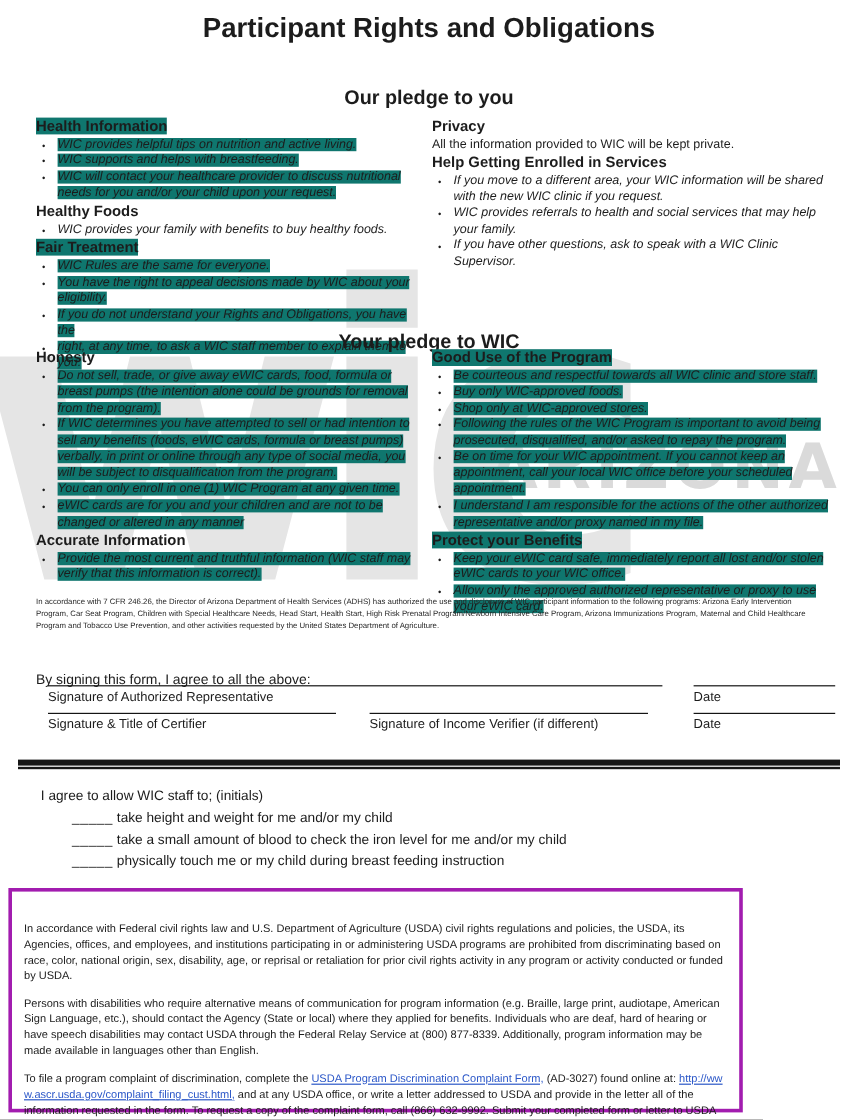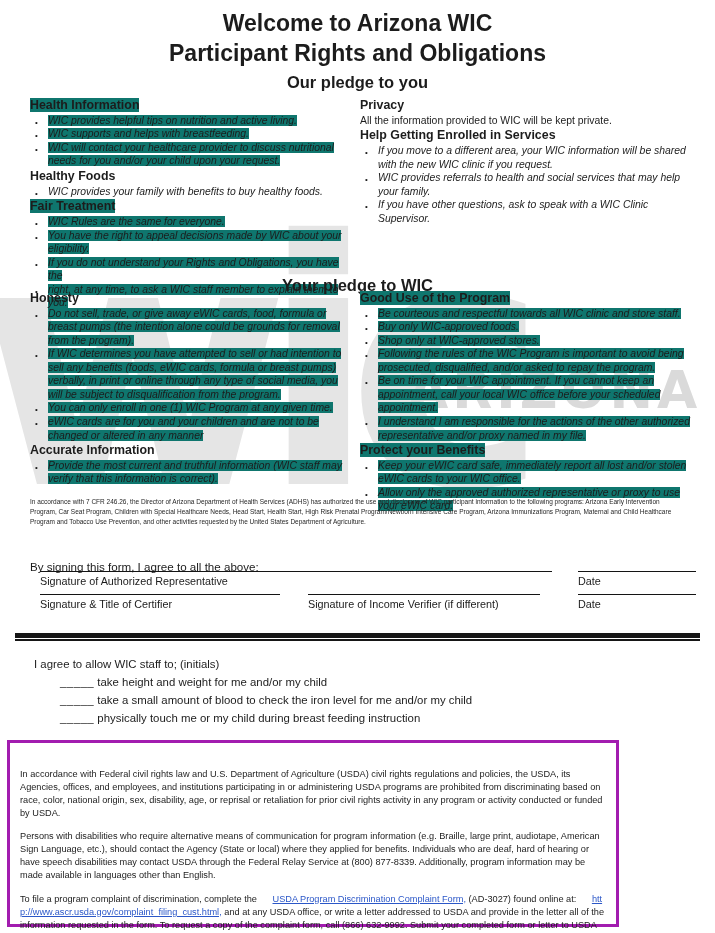--- a/index.html
+++ b/index.html
@@ -42,34 +42,33 @@
   .divider .bar{height:4.5px;background:#161616;}
   .divider .thin{height:1.6px;background:#161616;margin-top:1.6px;}
   
   .initials{top:655px;left:34px;font-size:11.4px;line-height:1.58;}
   .init-item{padding-left:26px;}
   .blank{letter-spacing:.5px;}
   
   .usda{top:740px;left:7px;width:612px;height:187px;border:3px solid #a21caf;box-sizing:border-box;
         background:#fff;padding:25px 10px 3px 10px;font-size:9.2px;line-height:1.42;}
   .usda p{margin:0 0 10px 0;}
-  .usda a{color:#2b57c8;text-decoration:underline;word-break:break-all;cursor:pointer;margin-left:13px;}
+  .usda a{color:#2b57c8;text-decoration:underline;word-break:break-all;cursor:pointer;}
   .usda .eop{margin-bottom:6px;}
   .date-foot{text-align:right;font-size:8.6px;margin-top:4px;}
 </style>
 </head>
 <body>
 
 <div class="page">
 
   <div class="wm-wic">wic</div>
   <div class="wm-az">ARIZONA</div>
 
   <div class="layer title">
-    <div>Welcome to Arizona WIC</div>
     <div>Participant Rights and Obligations</div>
   </div>
 
   <div class="layer pledge-h ph1">Our pledge to you</div>
 
   <div class="layer cols c1">
     <div class="col-l">
       <div class="sec-h"><span class="hl">Health Information</span></div>
       <div class="bullet">
           <span class="dot"></span>

